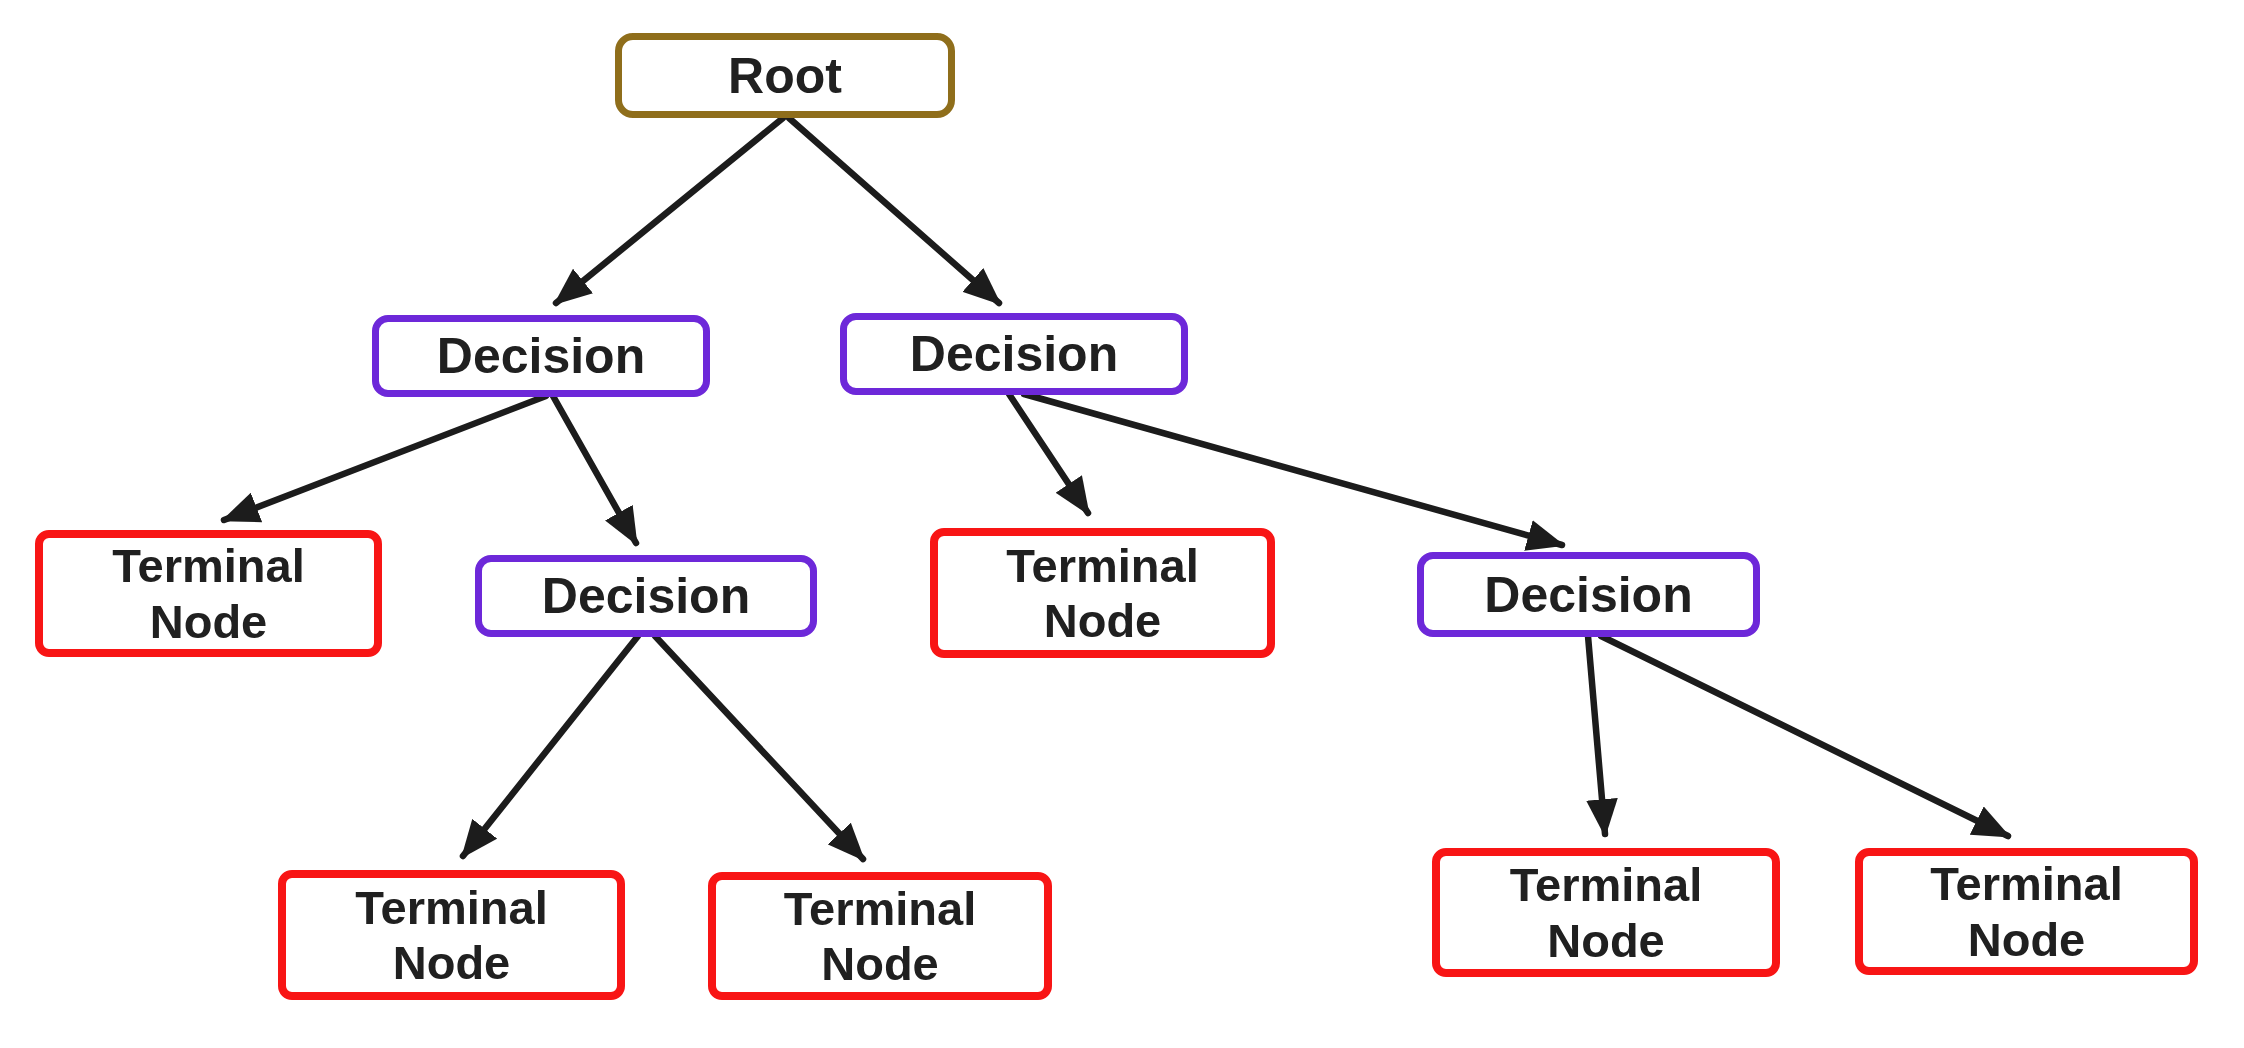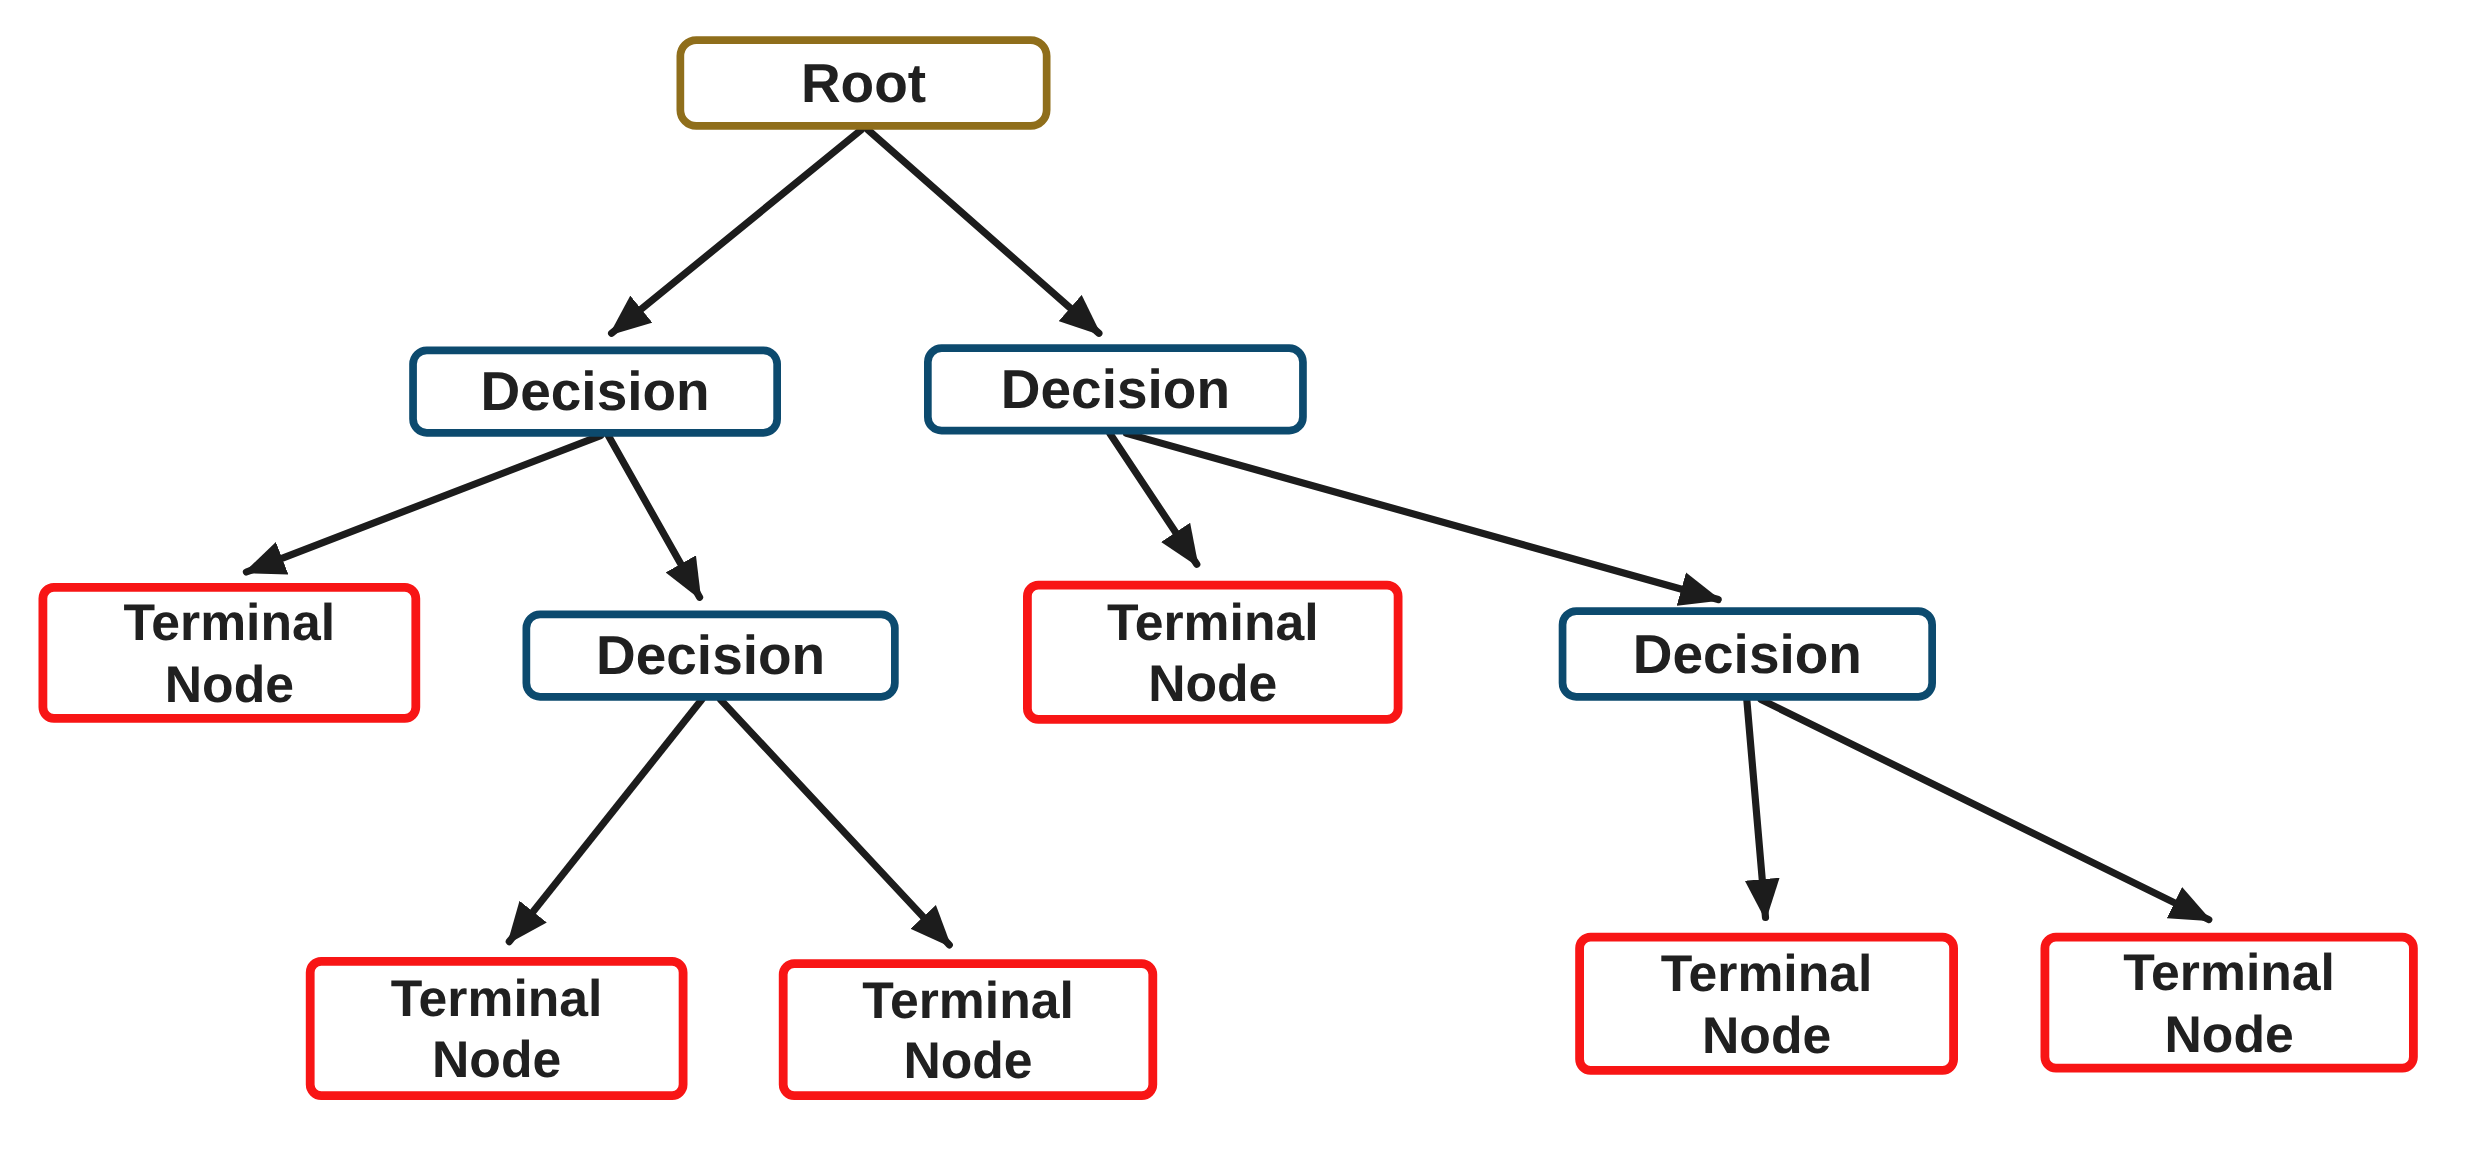--- a/index.html
+++ b/index.html
@@ -38,21 +38,21 @@
     text-align: center;
     font-weight: 700;
     color: #202020;
   }
   .node-root {
     border: 7px solid #8f6e1b;
     border-radius: 18px;
     font-size: 50px;
   }
   .node-decision {
-    border: 7px solid #0c4a6e;
+    border: 7px solid #6d28d9;
     border-radius: 16px;
     font-size: 50px;
   }
   .node-terminal {
     border: 8px solid #f81515;
     border-radius: 14px;
     font-size: 47px;
     line-height: 1.18;
   }
 </style>

